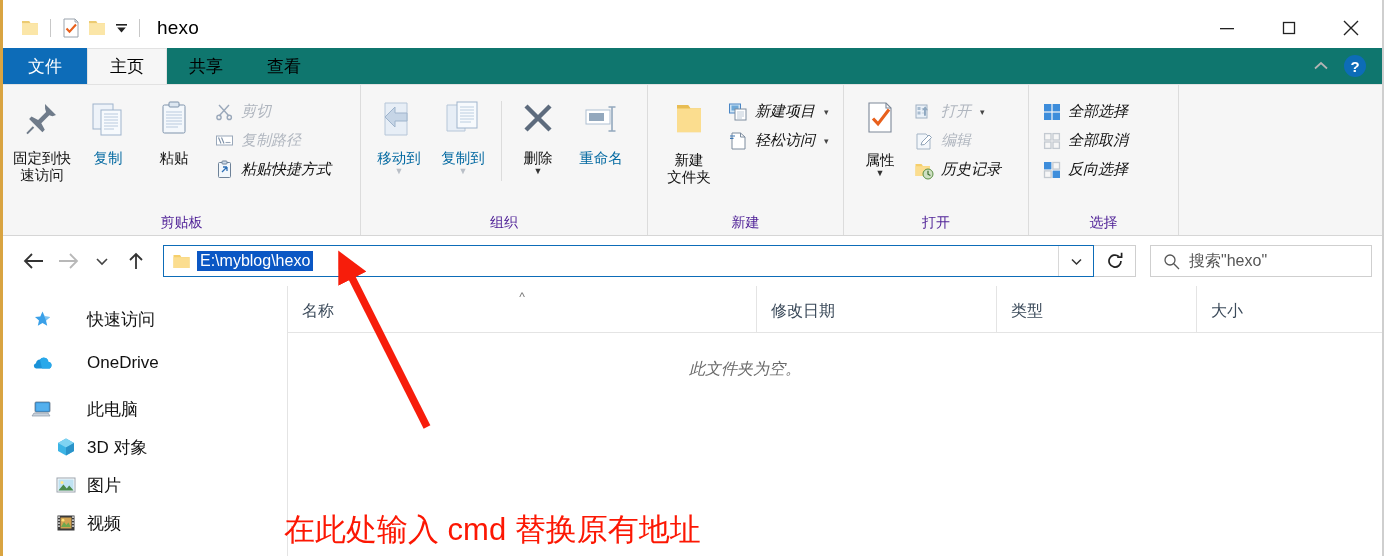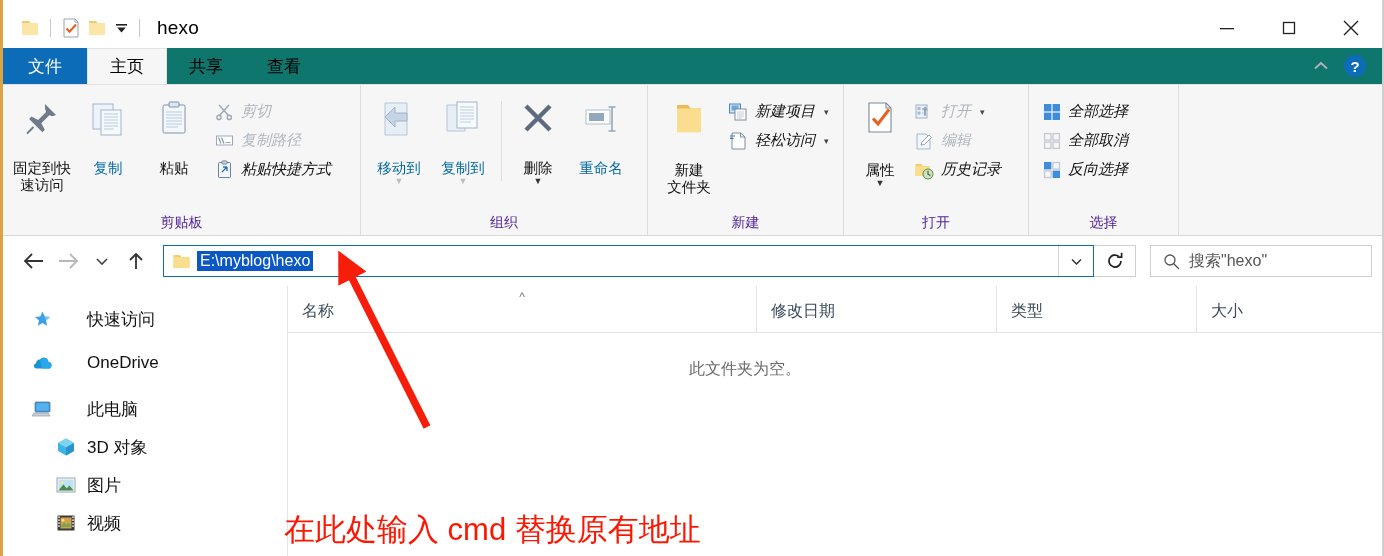--- a/index.html
+++ b/index.html
@@ -108,21 +108,21 @@
     flex: 1; display: flex; align-items: flex-start; padding: 8px 6px 0 6px;
   }
   .rgroup-label {
     height: 24px; display: flex; align-items: center; justify-content: center;
     font-size: 14px; color: #4c1d95;
   }
   .bigbtn {
     width: 66px; display: flex; flex-direction: column; align-items: center;
     padding-top: 6px; text-align: center;
   }
-  .bigbtn .lbl { font-size: 14.5px; color: #111; line-height: 1.15; margin-top: 21px; }
+  .bigbtn .lbl { font-size: 14.5px; color: #111; line-height: 1.15; margin-top: 11px; }
   .bigbtn .lbl.dim { color: #0369a1; }
   .bigbtn .caret { font-size: 9px; color: #333; line-height: 7px; margin-top: 1px;}
   .bigbtn .caret.dim { color: #b9bfc7; }
   .smallcol { display: flex; flex-direction: column; padding-top: 6px; gap: 4px; font-style: italic; }
   .smallbtn {
     display: flex; align-items: center; gap: 7px; height: 25px;
     font-size: 15px; color: #111; padding-right: 4px;
   }
   .smallbtn.dim { color: #b0b6bf; }
   .smallbtn .caret { font-size: 9px; color: #444; margin-left: 2px; }
@@ -199,21 +199,21 @@
     font-size: 16px; color: #3b4a5a; padding: 0 0 10px 14px;
     box-sizing: border-box; position: relative; height: 100%;
     display: flex; align-items: flex-end;
   }
   .col + .col { border-left: 1px solid #e4e4e4; }
   .sortmark {
     position: absolute; top: 4px; left: 50%; transform: translateX(-50%);
     font-size: 12px; color: #777;
   }
   .emptymsg {
-    padding-top: 26px; text-align: center; font-size: 16px; color: #6a6a6a;
+    padding-top: 26px; text-align: center; font-size: 16px; color: #6a6a6a; font-style: italic;
   }
   .emptymsg span { display: inline-block; margin-left: -180px; }
 
   
   .anno { position: absolute; inset: 0; pointer-events: none; }
   .anno-text {
     position: absolute; left: 281px; top: 420px;
     color: #fc1703; font-size: 31px; line-height: 1.42;
     white-space: pre;
   }

